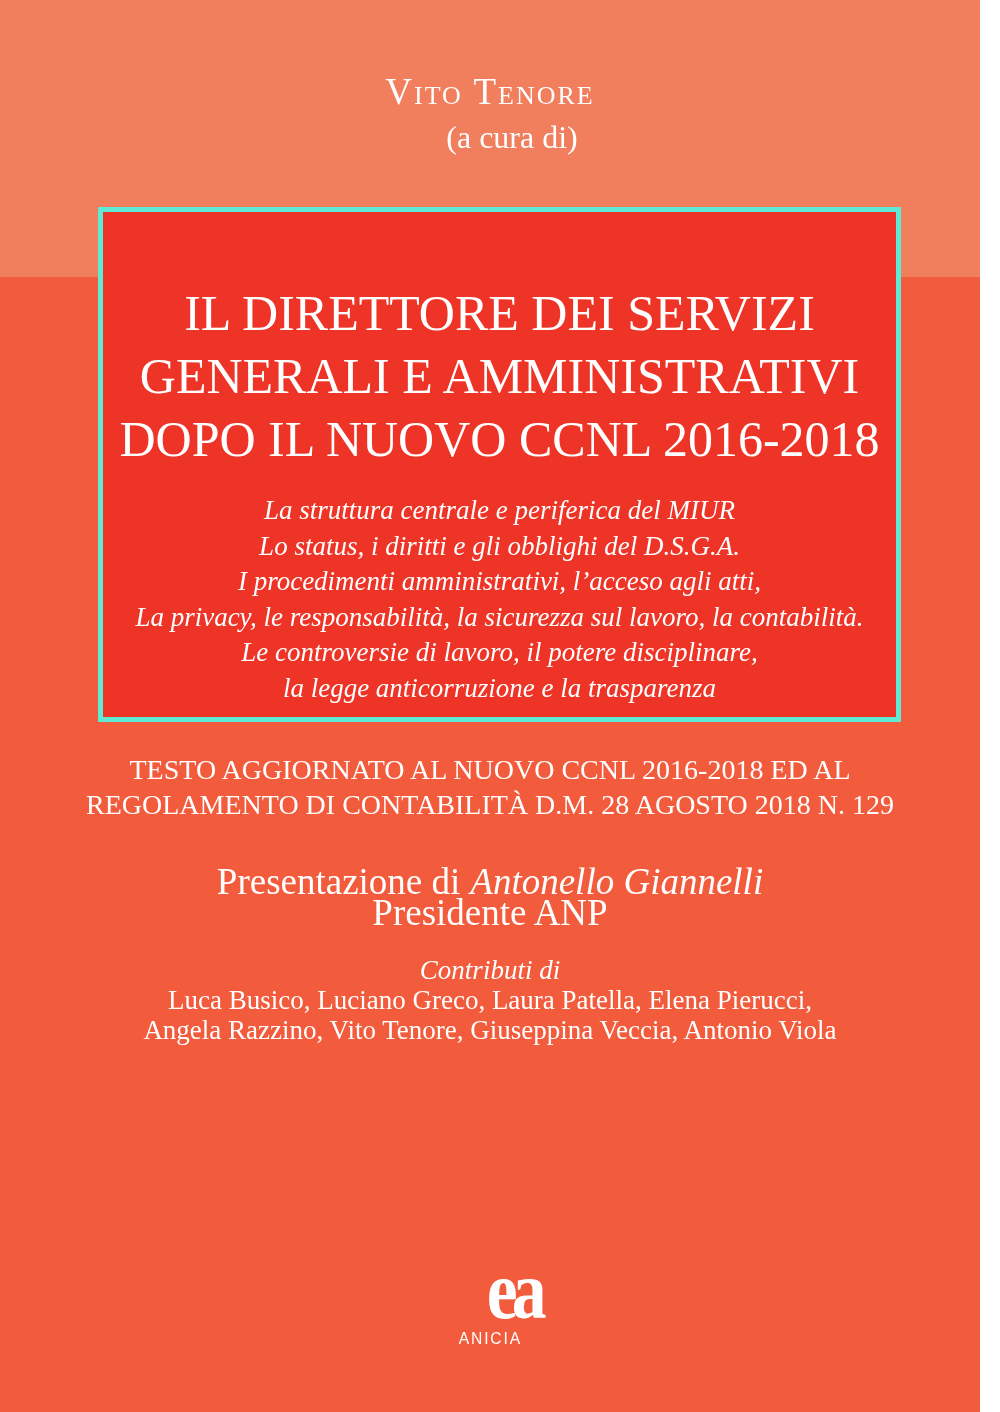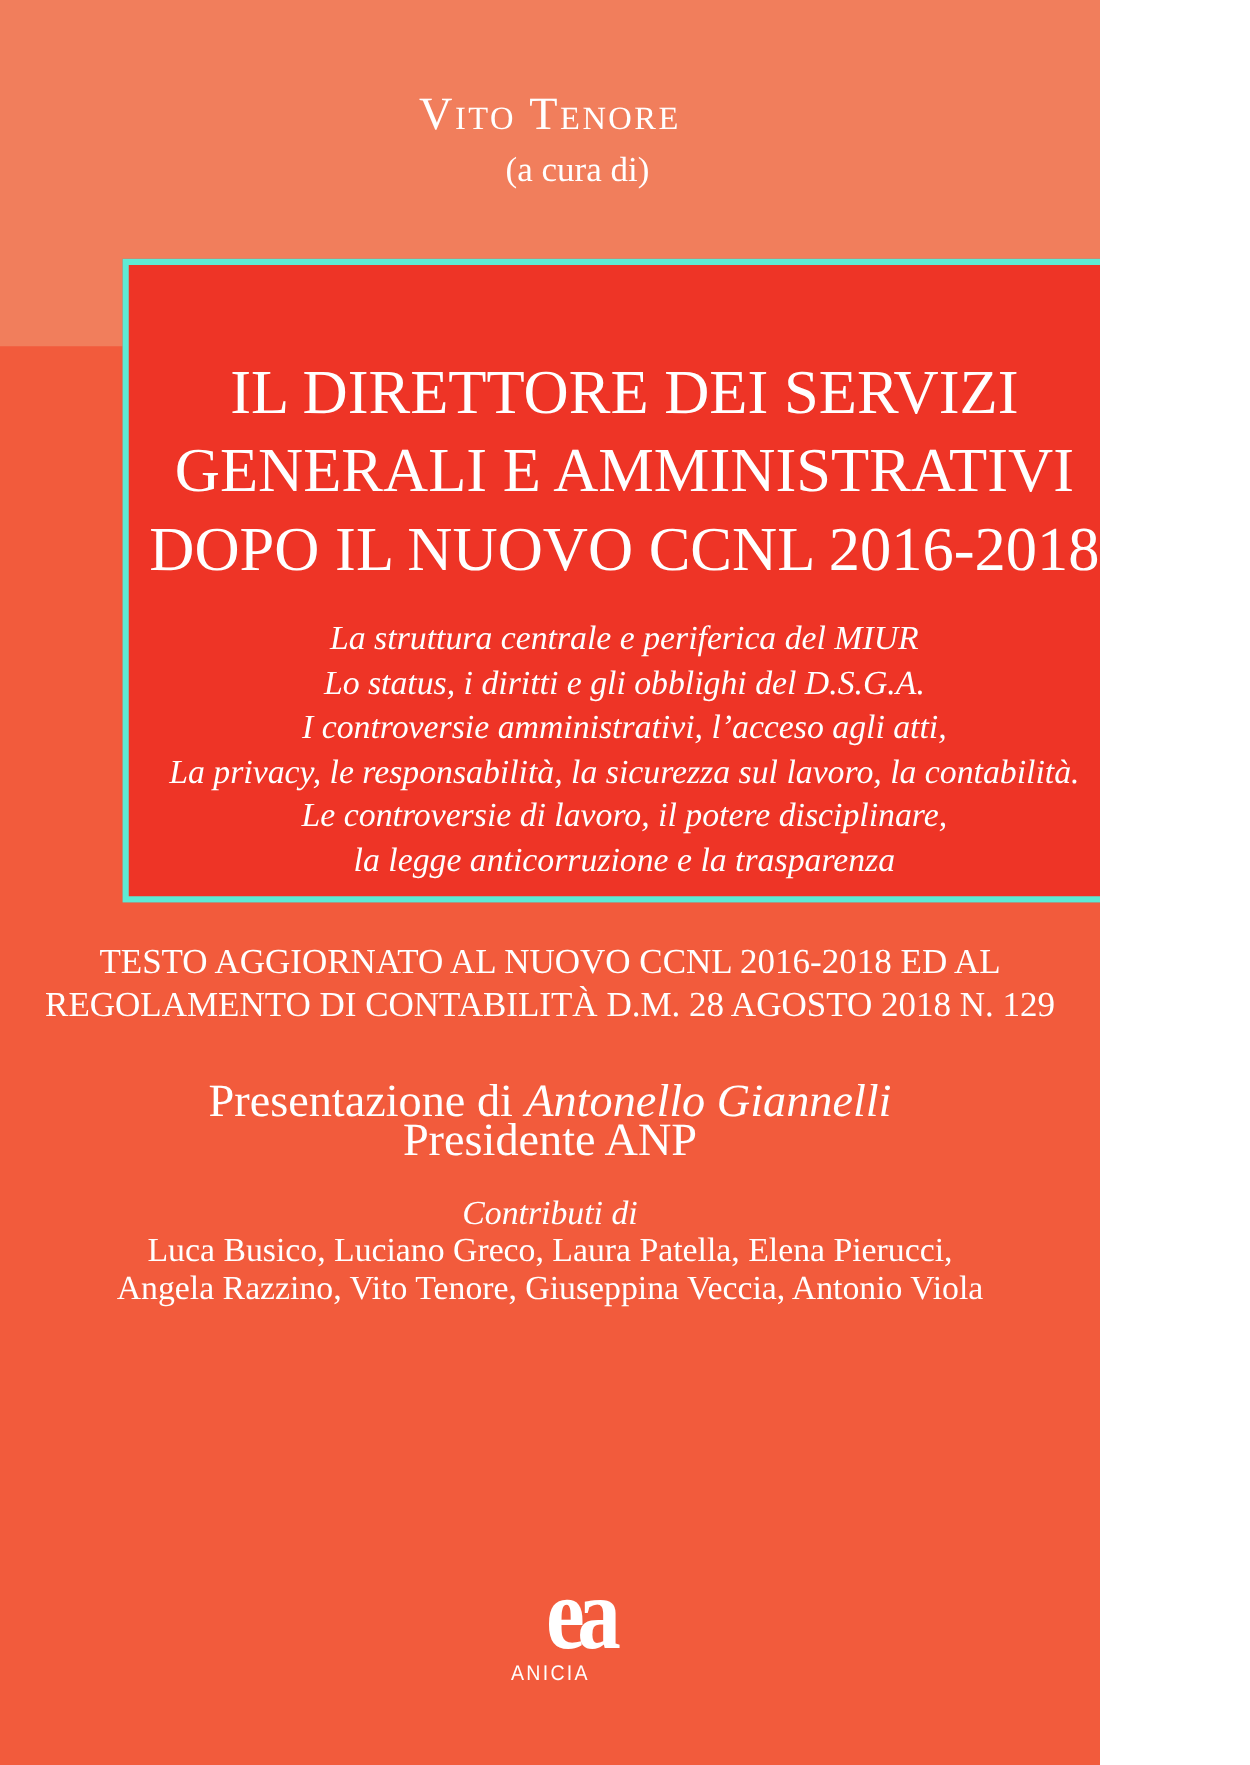--- a/index.html
+++ b/index.html
@@ -1,18 +1,18 @@
 <!DOCTYPE html>
 <html style="--top-band: #F17E5C; --background: #F25B3C; --title-box: #EE3426; --text: #FFFFFF;"><head>
 <meta charset="utf-8">
 <style>
   html, body { margin: 0; padding: 0; }
   .page {
     position: relative;
-    width: 880px;
+    width: 980px;
     height: 1412px;
     overflow: hidden;
     background: var(--background, #F25B3C);
     color: #ffffff;
     font-family: "Liberation Serif", serif;
   }
   .top-band {
     position: absolute;
     top: 0; left: 0;
     width: 100%;
@@ -32,21 +32,21 @@
   }
   
   .author-block { top: 70px; }
   .author {
     font-variant: small-caps;
     font-size: 37px;
     line-height: 44px;
     letter-spacing: 2px;
   }
   .curator {
-    font-size: 28px;
+    font-size: 32px;
     line-height: 34px;
     margin-top: 6px;
     margin-left: 44px;
   }
   
   .title-box {
     position: absolute;
     left: 98px;
     top: 207px;
     width: 803px;
@@ -133,21 +133,21 @@
 
   <div class="title-box">
     <div class="box-title">
       <div class="center-line">IL DIRETTORE DEI SERVIZI</div>
       <div class="center-line">GENERALI E AMMINISTRATIVI</div>
       <div class="center-line">DOPO IL NUOVO CCNL 2016-2018</div>
     </div>
     <div class="box-subtitle">
       <div class="center-line">La struttura centrale e periferica del MIUR</div>
       <div class="center-line">Lo status, i diritti e gli obblighi del D.S.G.A.</div>
-      <div class="center-line">I controversie amministrativi, l’acceso agli atti,</div>
+      <div class="center-line">I procedimenti amministrativi, l’acceso agli atti,</div>
       <div class="center-line">La privacy, le responsabilità, la sicurezza sul lavoro, la contabilità.</div>
       <div class="center-line">Le controversie di lavoro, il potere disciplinare,</div>
       <div class="center-line">la legge anticorruzione e la trasparenza</div>
     </div>
   </div>
 
   <div class="centered-block update-notice">
     <div class="center-line">TESTO AGGIORNATO AL NUOVO CCNL 2016-2018 ED AL</div>
     <div class="center-line">REGOLAMENTO DI CONTABILITÀ D.M. 28 AGOSTO 2018 N. 129</div>
   </div>

